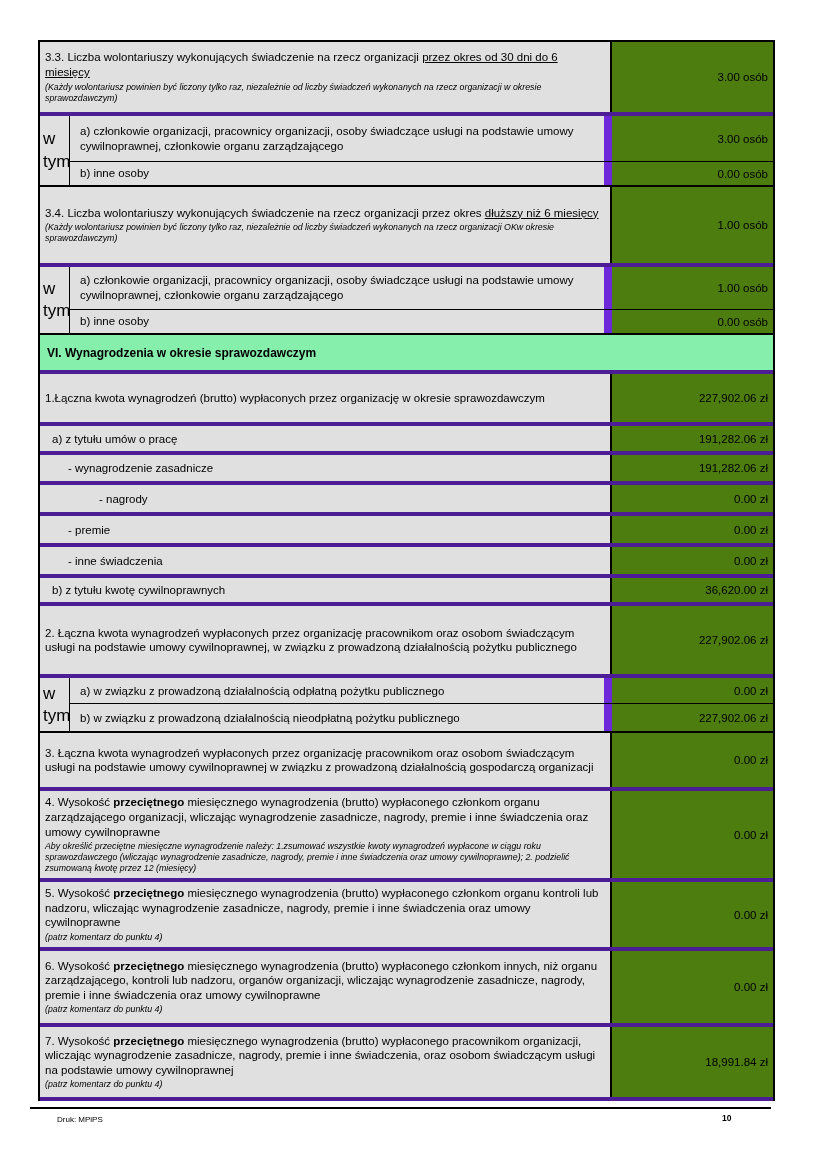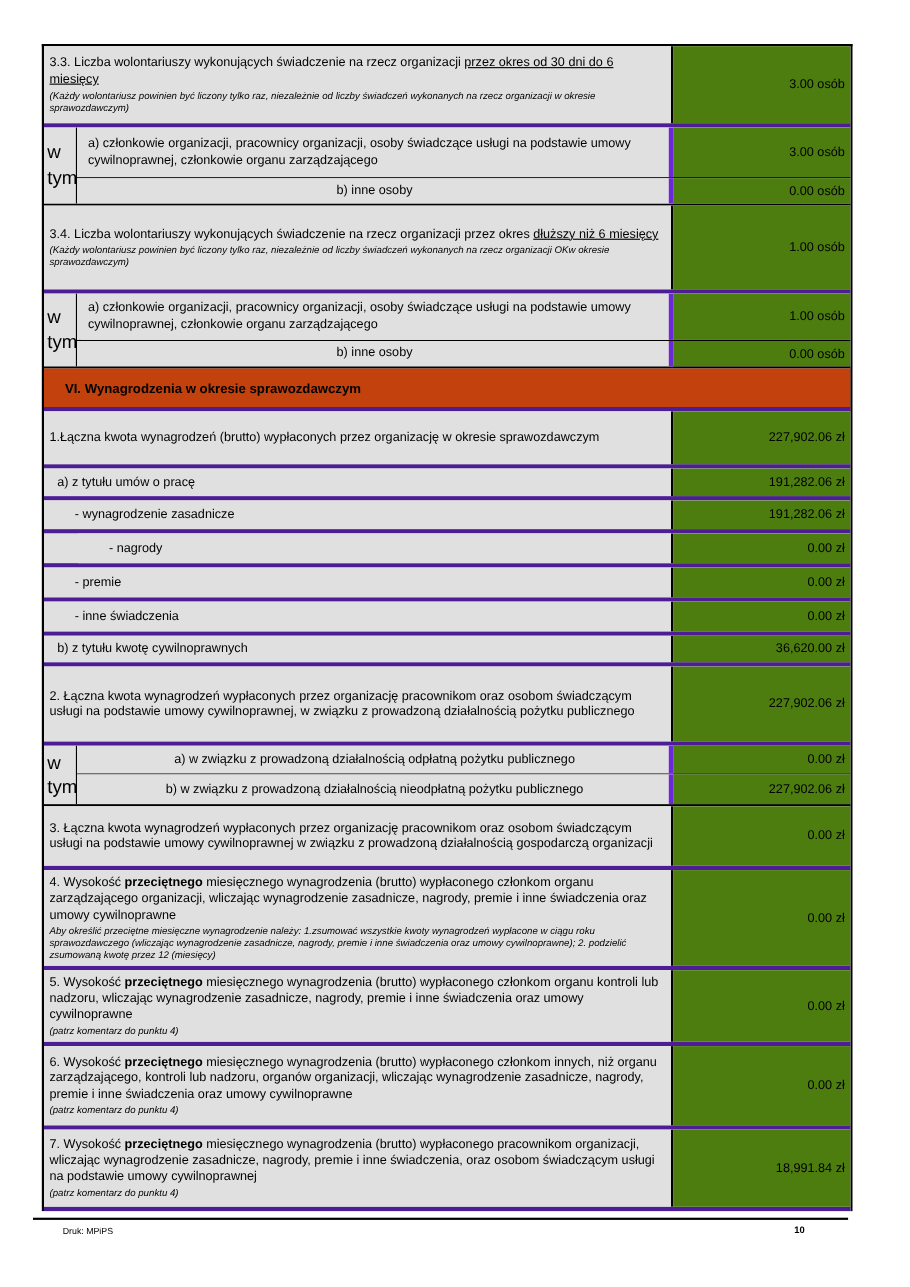--- a/index.html
+++ b/index.html
@@ -10,21 +10,21 @@
   }
   .page { position:relative; width:827px; height:1170px; background:#ffffff; overflow:hidden; }
 
   
   .formtable {
     position:absolute; left:38px; top:40px; width:737px;
     border:2px solid #000; border-bottom:none;
     box-sizing:border-box;
   }
   .row { display:flex; align-items:stretch; background:#e0e0e0; border-bottom:4px solid #4c1d95; box-sizing:border-box; }
-  .section-row { display:block; background:#c2410c;padding-left:12px; }
+  .section-row { display:block; background:#86efac; }
   .section { font-weight:bold; font-size:12px; padding:11px 7px 10px 7px; line-height:1.2; }
 
   .lbl {
     flex:1; box-sizing:border-box; border-right:2px solid #000;
     padding:4px 7px 4px 5px; display:flex; flex-direction:column; justify-content:center;
     background:#e0e0e0;
   }
   .lbl.ind1 { padding-left:12px; }
   .lbl.ind2 { padding-left:28px; }
   .q-main { font-size:11.5px; line-height:1.27; }
@@ -41,21 +41,21 @@
   
   .wtym { display:flex; align-items:stretch; background:#e0e0e0; border-bottom:2px solid #000; box-sizing:border-box; }
   .wtym-cell {
     width:30px; box-sizing:border-box; border-right:1.5px solid #000;
     display:flex; align-items:center; padding-left:3px;
     font-size:17px; line-height:1.3; background:#e0e0e0;
   }
   .wtym-items { flex:1; display:flex; flex-direction:column; }
   .wtym-item { display:flex; align-items:stretch; border-bottom:1.5px solid #000; box-sizing:border-box; }
   .wtym-item:last-child { border-bottom:none; }
-  .wtym-item .lbl { padding-left:10px; border-right:4px solid #6d28d9;align-items:center; }
+  .wtym-item .lbl { padding-left:10px; border-right:8px solid #6d28d9; }
 
   
   .footer-rule { position:absolute; left:30px; top:1107px; width:741px; border-top:2px solid #000; }
   .footer-left { position:absolute; left:57px; top:1115px; font-size:8px; }
   .footer-page { position:absolute; left:722px; top:1113px; font-size:8.5px; font-weight:bold; }
 </style>
 </head>
 <body>
 
 <div class="page">

